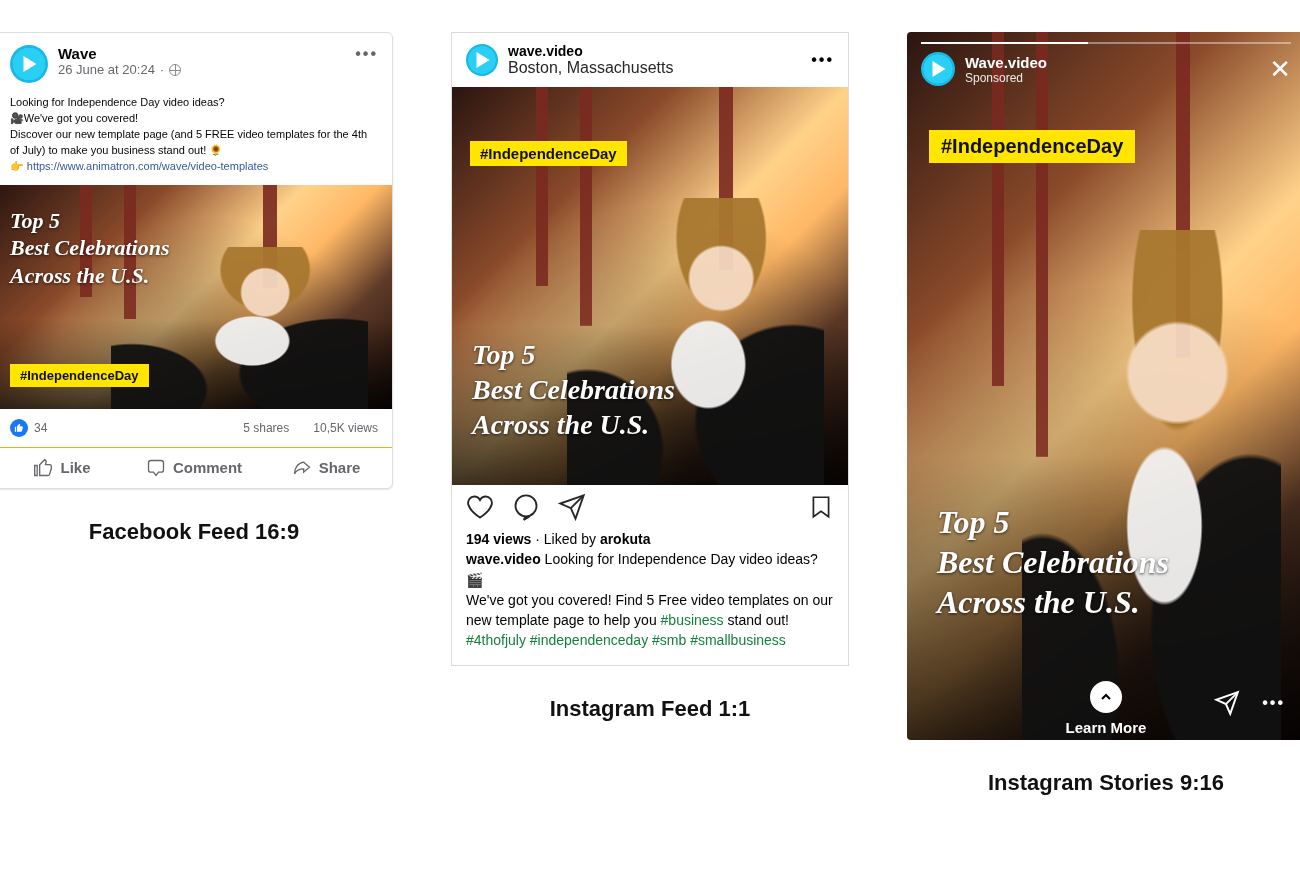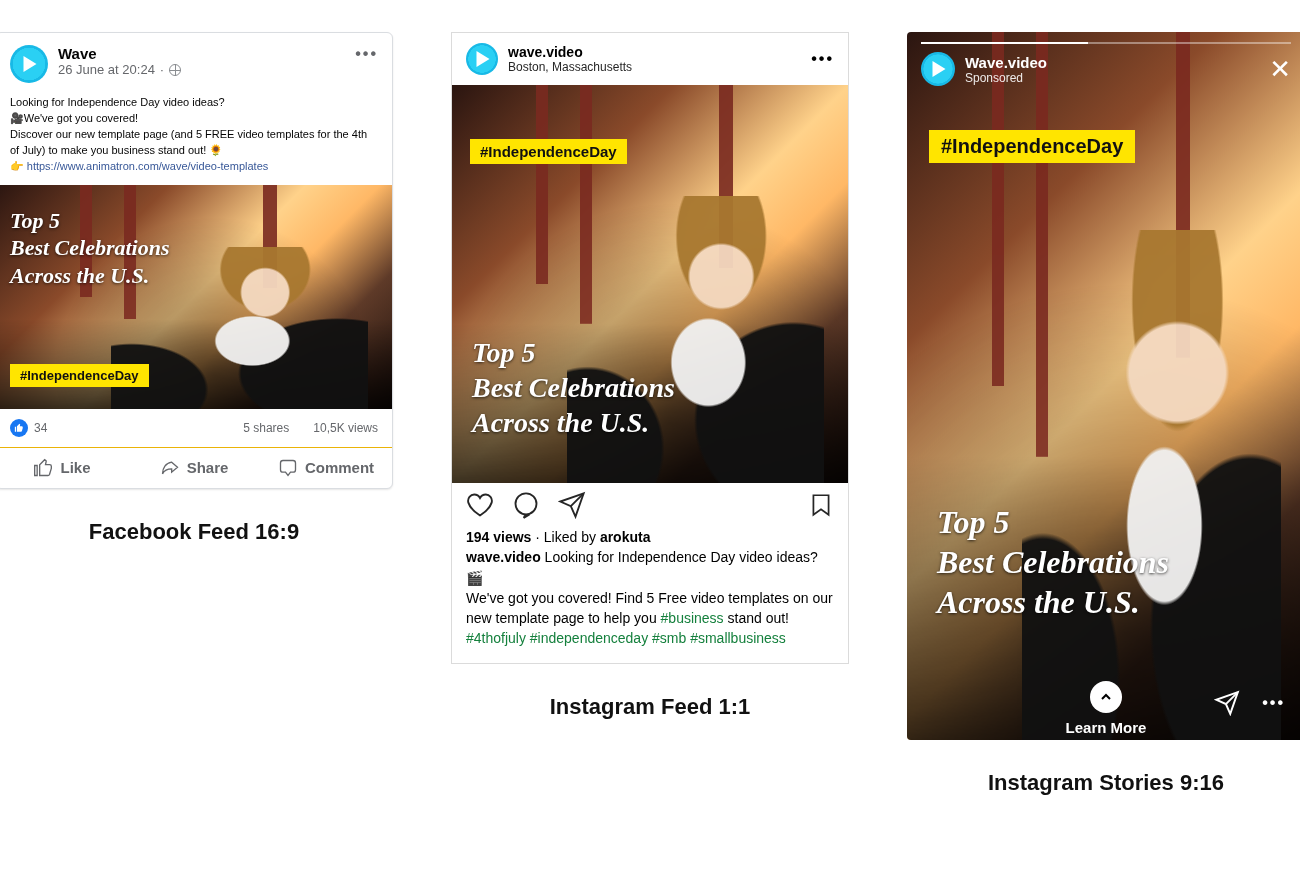--- a/index.html
+++ b/index.html
@@ -44,21 +44,21 @@
 .fb-like-ic{width:18px;height:18px;border-radius:50%;background:#1877f2;display:inline-flex;align-items:center;justify-content:center;margin-right:6px}
 .fb-like-ic svg{fill:#fff}
 .fb-actions{display:flex;border-top:1px solid #eab308}
 .fb-act{flex:1;display:flex;align-items:center;justify-content:center;gap:7px;padding:10px 0;color:#65676b;font-size:15px;font-weight:600}
 .fb-act svg{stroke:#65676b;fill:none;stroke-width:1.6}
 
 
 .ig{width:398px;border:1px solid #dbdbdb;background:#fff}
 .ig-head{display:flex;align-items:center;padding:10px 14px;gap:10px}
 .ig-name{font-size:14px;font-weight:700}
-.ig-loc{font-size:12px;color:#262626}
+.ig-loc{font-size:16px;color:#262626}
 .ig-dots{margin-left:auto;font-weight:700;letter-spacing:2px}
 .ig .media{width:100%;height:398px}
 .ig .tag{left:18px;top:54px}
 .ig .headline{left:20px;top:250px;font-size:28px}
 .ig-actrow{display:flex;align-items:center;padding:8px 14px;gap:18px}
 .ig-actrow svg{stroke:#262626;fill:none;stroke-width:1.6}
 .ig-save{margin-left:auto}
 .ig-meta{padding:0 14px 14px;font-size:14px;line-height:1.45}
 .ig-views{font-weight:700}
 .ig-user{font-weight:700}
@@ -135,29 +135,29 @@
   </div>
   <div class="fb-actions">
     <div class="fb-act">
       <svg width="20" height="20" viewBox="0 0 24 24">
               <path d="M2 21h3V9H2v12zM22 10c0-1.1-.9-2-2-2h-5l.8-4c0-.4-.1-.8-.4-1.1L14 2 8 8v13h10c.8 0 1.5-.5 1.8-1.2l2.1-7c.1-.3.1-.5.1-.8v-2z"></path>
             </svg>
       <span>Like</span>
     </div>
     <div class="fb-act">
       <svg width="20" height="20" viewBox="0 0 24 24">
-              <path d="M14 5l7 6-7 6v-4c-5 0-9 2-11 6 0-7 4-13 11-14V5z"></path>
-            </svg>
-      <span>Share</span>
+              <path d="M21 6a3 3 0 0 0-3-3H6a3 3 0 0 0-3 3v8a3 3 0 0 0 3 3h3l3 4 3-4h3a3 3 0 0 0 3-3V6z"></path>
+            </svg>
+      <span>Comment</span>
     </div>
     <div class="fb-act">
       <svg width="20" height="20" viewBox="0 0 24 24">
-              <path d="M21 6a3 3 0 0 0-3-3H6a3 3 0 0 0-3 3v8a3 3 0 0 0 3 3h3l3 4 3-4h3a3 3 0 0 0 3-3V6z"></path>
-            </svg>
-      <span>Comment</span>
+              <path d="M14 5l7 6-7 6v-4c-5 0-9 2-11 6 0-7 4-13 11-14V5z"></path>
+            </svg>
+      <span>Share</span>
     </div>
   </div>
 </div>
 <div class="caption">Facebook Feed 16:9</div>
 </div>
 
 <div class="col">
 <div class="ig">
   <div class="ig-head">
     <div class="logo sm"></div>

